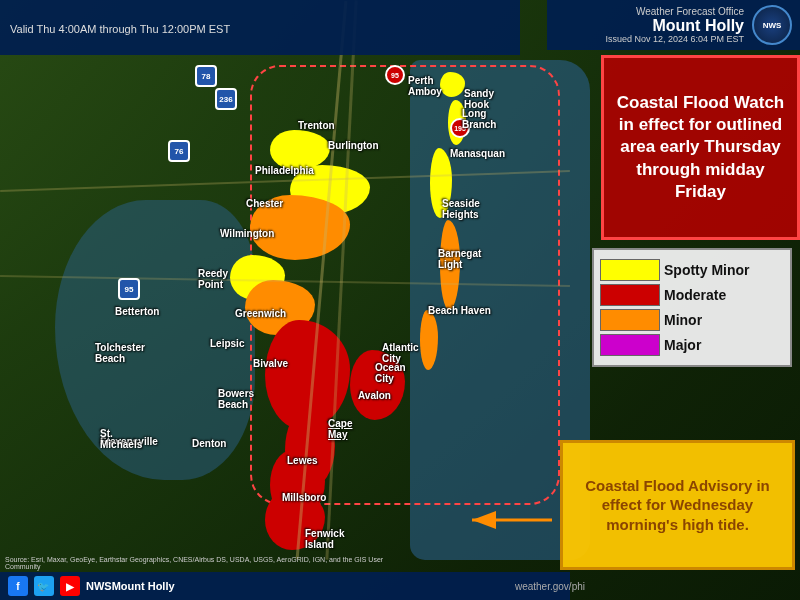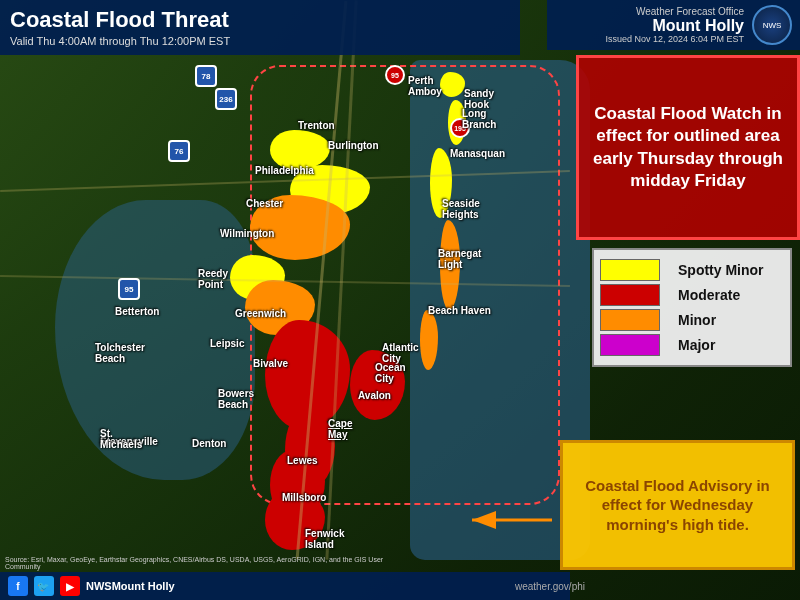--- a/index.html
+++ b/index.html
@@ -95,30 +95,30 @@
       width: 40px;
       height: 40px;
       border-radius: 50%;
       background: radial-gradient(circle, #1a4080 0%, #0a2040 100%);
       border: 2px solid #4488cc;
       display: flex;
       align-items: center;
       justify-content: center;
       color: #fff;
       font-size: 8px;
-      font-weight: normal;
+      font-weight: bold;
       text-align: left;
     }
 
     
     .watch-box {
       position: absolute;
       top: 55px;
       right: 0;
-      width: 224px;
+      width: 199px;
       height: 185px;
       background: rgba(180, 0, 0, 0.88);
       border: 3px solid #ff4444;
       padding: 10px;
       display: flex;
       align-items: center;
       justify-content: center;
     }
     .watch-text {
       color: #fff;
@@ -135,21 +135,21 @@
       right: 8px;
       width: 200px;
       background: rgba(240, 240, 240, 0.95);
       border: 2px solid #888;
       padding: 6px;
     }
     .legend-item {
       display: flex;
       align-items: center;
       margin: 3px 0;
-      gap: 18px;
+      gap: 4px;
     }
     .legend-swatch {
       width: 60px;
       height: 22px;
       flex-shrink: 0;
       border: 1px solid #666;
     }
     .legend-label {
       font-size: 14px;
       font-weight: bold;
@@ -353,21 +353,20 @@
   <span class="map-label" style="top:438px;left:192px;">Denton</span>
   <span class="map-label" style="top:455px;left:287px;">Lewes</span>
   <span class="map-label" style="top:492px;left:282px;">Millsboro</span>
   <span class="map-label" style="top:528px;left:305px;">Fenwick<br>Island</span>
   <span class="map-label" style="top:306px;left:115px;">Betterton</span>
   <span class="map-label" style="top:342px;left:95px;">Tolchester<br>Beach</span>
   <span class="map-label" style="top:388px;left:100px;margin-top:48px;">Stevensville</span>
   <span class="map-label" style="top:428px;left:100px;">St.<br>Michaels</span>
 
   <div class="header-panel">
-    <div class="header-title">Coastal Flood Threat</div>
     <div class="header-subtitle">Valid Thu 4:00AM through Thu 12:00PM EST</div>
   </div>
 
   <div class="nws-header">
     <div class="nws-text">
       <div class="wfo">Weather Forecast Office</div>
       <div class="location">Mount Holly</div>
       <div class="issued">Issued Nov 12, 2024 6:04 PM EST</div>
     </div>
     <div class="nws-logo">NWS</div>

